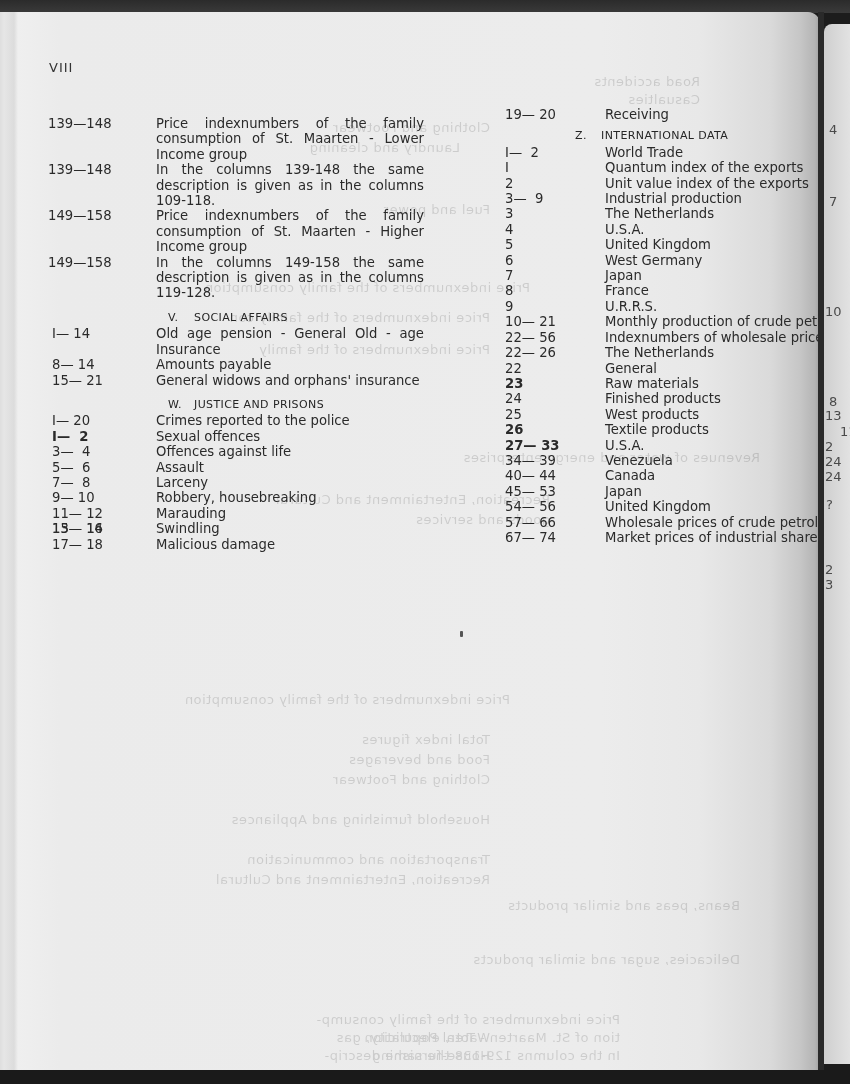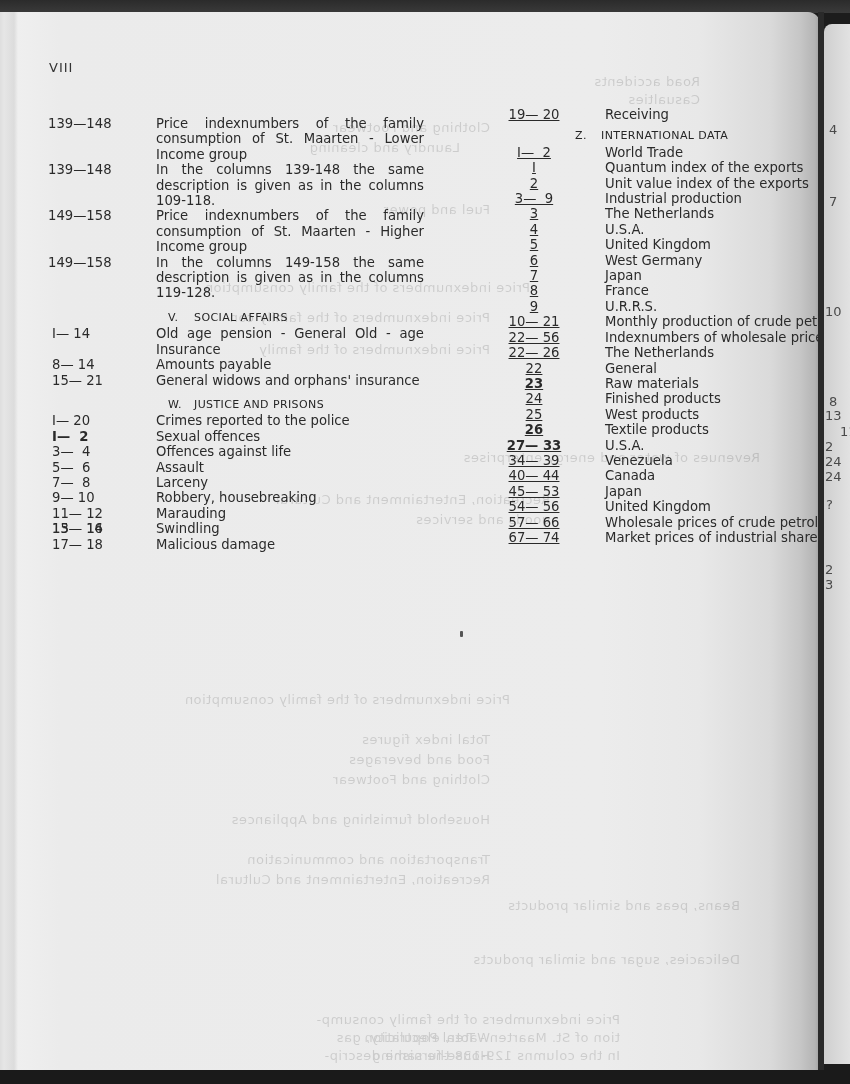--- a/index.html
+++ b/index.html
@@ -70,21 +70,21 @@
     }
     .col-left { left: 48px; top: 104px; width: 420px; }
     .col-right { left: 505px; top: 95px; width: 330px; }
 
     .row { position: relative; display: block; }
     .row .num {
       position: absolute; left: 0; width: 70px;
       white-space: pre; color: #2a2a2a;
     }
     .col-left .row .desc { margin-left: 108px; display: block; text-align: justify; text-align-last: left; width: 268px; }
-    .col-right .row .num { width: 58px; text-align: center; text-decoration: underline; }
+    .col-right .row .num { width: 58px; text-align: left; }
     .col-right .row .desc { margin-left: 100px; display: block; white-space: nowrap; }
     .col-left .row.sub .num { left: 4px; }
 
     .heading {
       display: block;
       font-size: 11px;
       letter-spacing: 0.4px;
       color: #262626;
       margin-top: 9px;
       margin-bottom: 1px;

